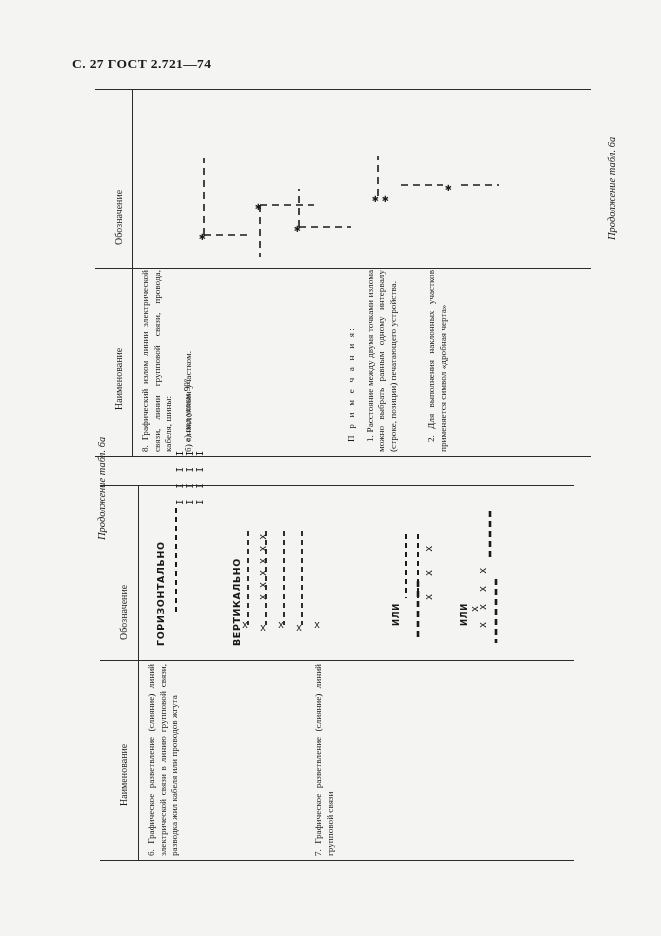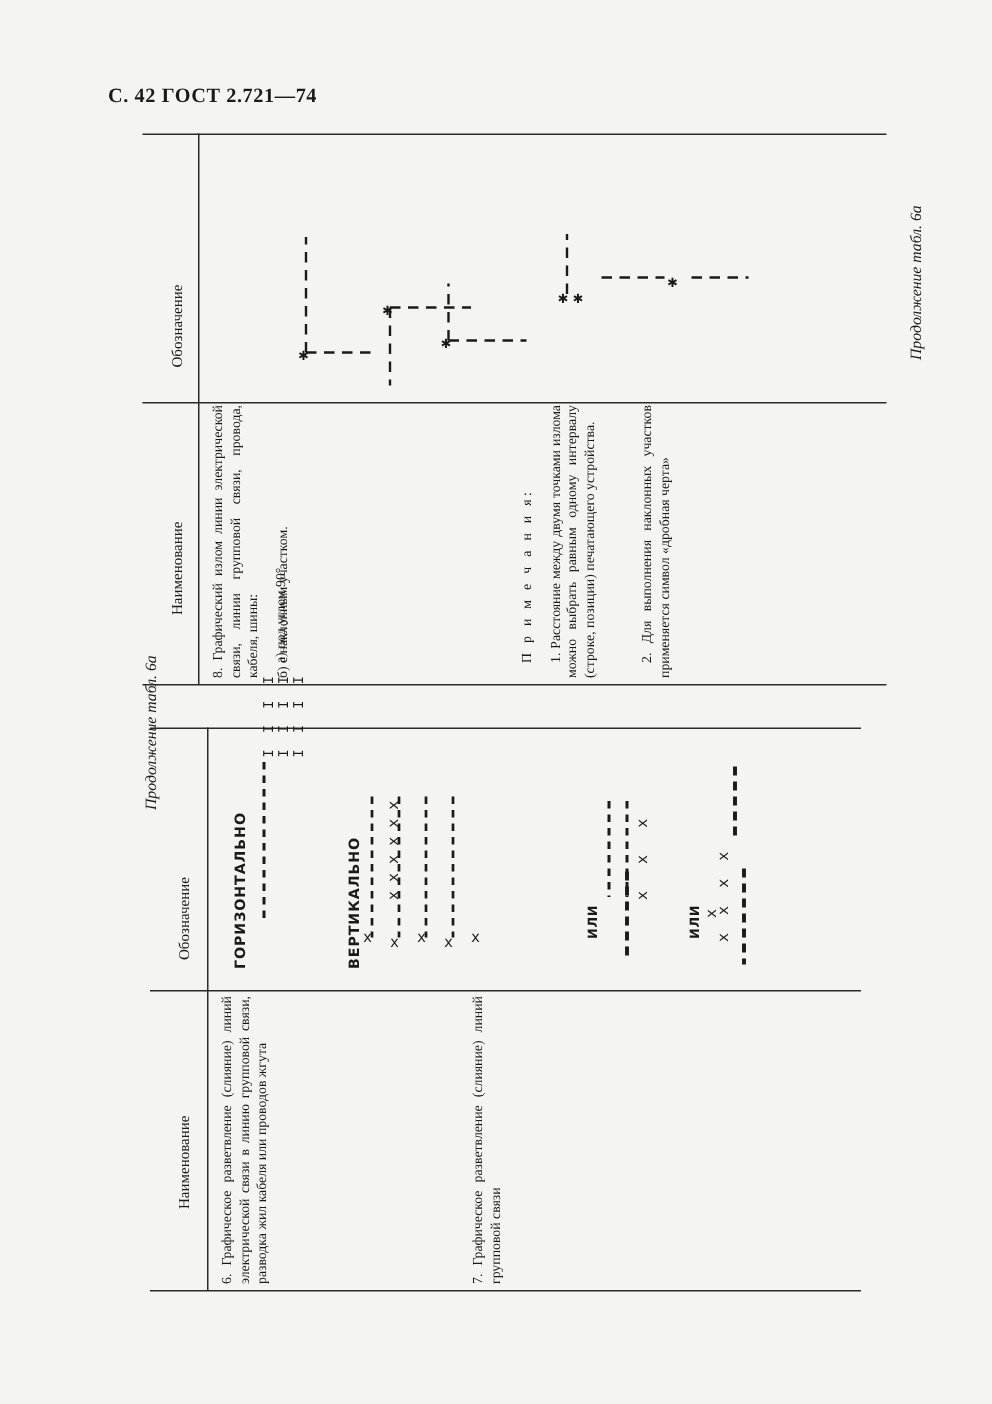--- a/index.html
+++ b/index.html
@@ -37,21 +37,21 @@
   .glyph{font-family:"DejaVu Sans Mono",monospace;font-size:9px;white-space:pre;
          line-height:9px;}
 
   svg{display:block;overflow:visible;}
 </style>
 </head>
 <body>
 
 <div class="page">
 
-  <div class="page-header">С. 42 ГОСТ 2.721—74</div>
+  <div class="page-header">С. 27 ГОСТ 2.721—74</div>
 
   <div>
 
     <div class="rot r90 tbl-caption" style="left:606px;top:240px;">Продолжение табл. 6а</div>
 
     <div class="hline" style="left:95px;top:89px;width:496px;"></div>
     <div class="hline" style="left:95px;top:268px;width:496px;"></div>
     <div class="hline" style="left:95px;top:456px;width:496px;"></div>
 
     <div class="vline" style="left:132px;top:89px;height:367px;"></div>

